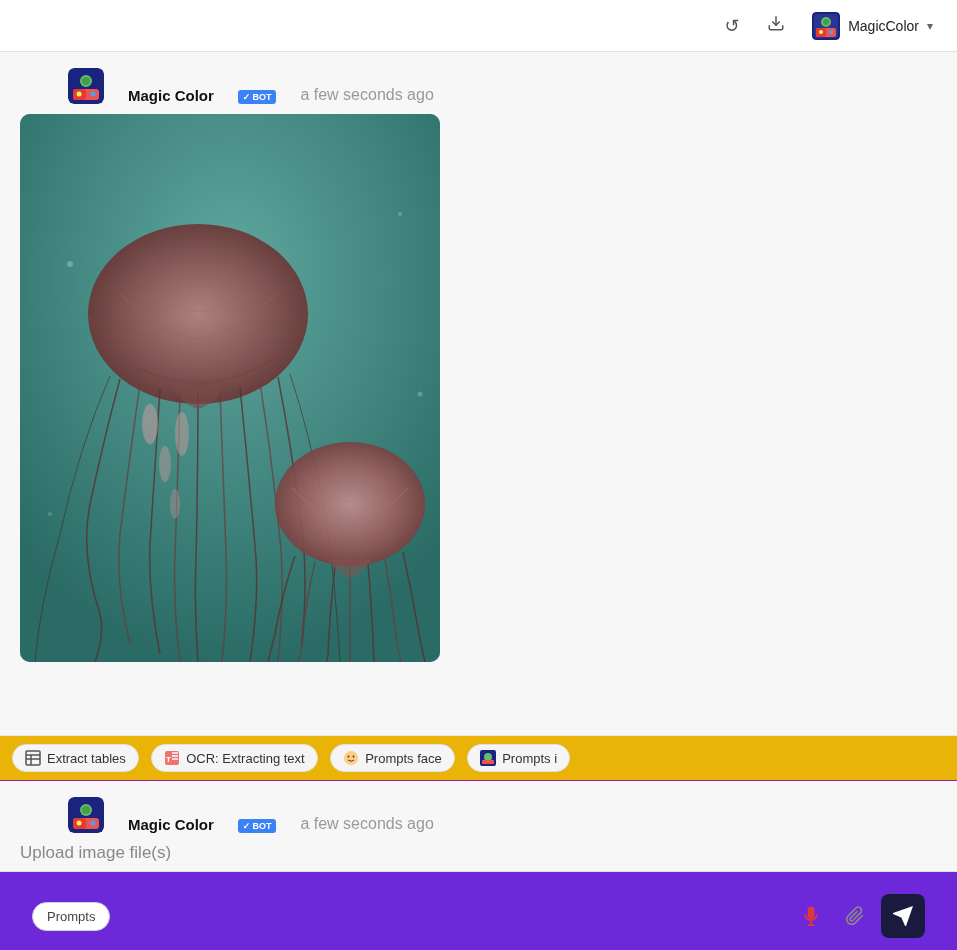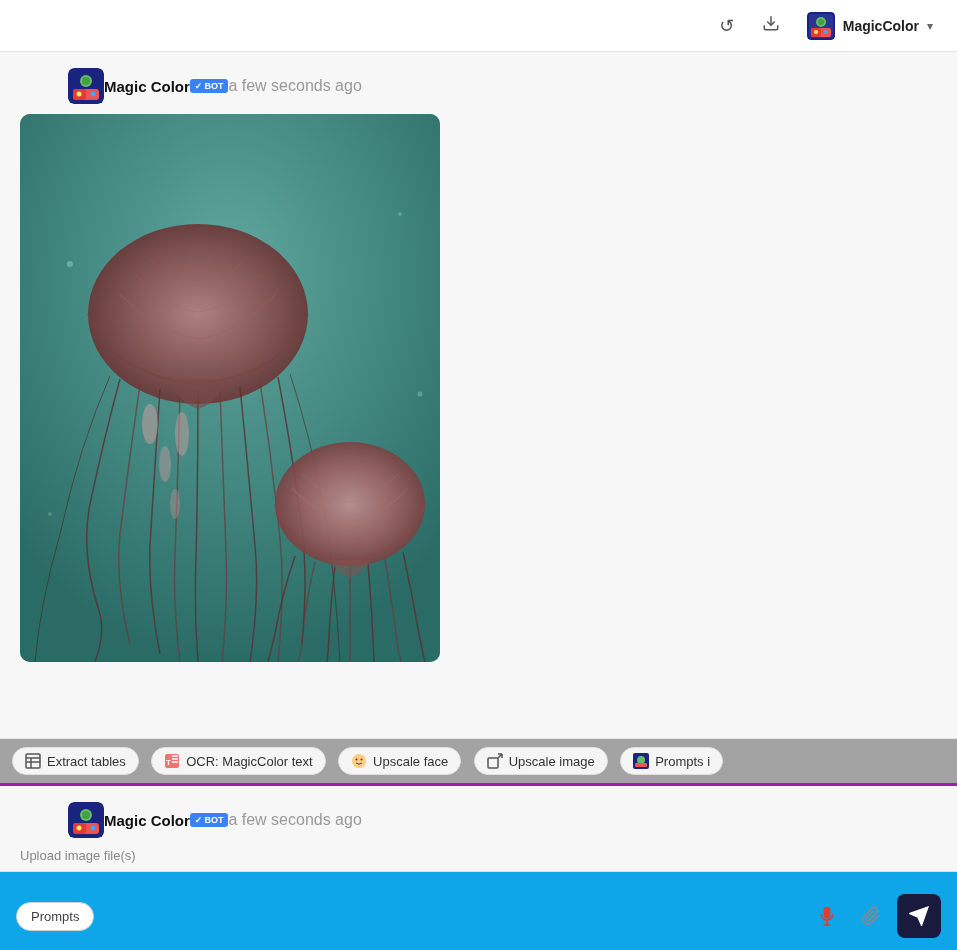--- a/index.html
+++ b/index.html
@@ -52,21 +52,21 @@
     }
     .bot-avatar-small {
       width: 28px;
       height: 28px;
       border-radius: 4px;
       overflow: hidden;
       flex-shrink: 0;
     }
     .bot-profile-name {
       font-size: 14px;
-      font-weight: 700;
+      font-weight: 400;
       color: #222;
     }
     .chevron-down {
       font-size: 12px;
       color: #666;
     }
 
     
     .chat-container {
       flex: 1;
@@ -82,22 +82,22 @@
     .chat-container::-webkit-scrollbar-thumb { background: #bbb; border-radius: 4px; }
 
     
     .message {
       display: flex;
       flex-direction: column;
       margin-bottom: 20px;
     }
     .message-header {
       display: flex;
-      align-items: center;
-      gap: 0;
+      align-items: flex-end;
+      gap: 24px;
       margin-bottom: 10px;
       padding-left: 48px;
     }
     .bot-avatar {
       width: 36px;
       height: 36px;
       border-radius: 6px;
       flex-shrink: 0;
       overflow: hidden;
     }
@@ -129,23 +129,23 @@
       height: 548px;
       background: #5fa8a0;
     }
     .jellyfish-svg {
       width: 100%;
       height: 100%;
     }
 
     
     .action-strip {
-      background: #a3a3a3;
+      background: #eab308;
       border-top: 1px solid #e8e8e8;
-      border-bottom: 3px solid #a21caf;
+      border-bottom: 1px solid #a21caf;
       padding: 8px 12px;
       overflow-x: auto;
       white-space: nowrap;
       flex-shrink: 0;
       scrollbar-width: none;
     }
     .action-strip::-webkit-scrollbar { height: 4px; }
     .action-strip::-webkit-scrollbar-track { background: #f0f0f0; }
     .action-strip::-webkit-scrollbar-thumb { background: #ccc; }
     .action-btn {
@@ -163,30 +163,30 @@
       white-space: nowrap;
     }
     .action-btn-icon {
       width: 16px;
       height: 16px;
       flex-shrink: 0;
     }
 
     
     .message-text {
-      font-size: 13px;
+      font-size: 17px;
       color: #888;
       margin-left: 0;
     }
 
     
     .input-area {
-      background: #0ea5e9;
+      background: #6d28d9;
       border-top: 1px solid #e0e0e0;
-      padding: 12px 16px;
+      padding: 12px 32px;
       flex-shrink: 0;
     }
     .second-message-block {
       background: #f7f7f8;
       padding: 16px 20px 8px 20px;
       flex-shrink: 0;
     }
     .input-row {
       display: flex;
       align-items: center;
@@ -388,37 +388,30 @@
     <span>Extract tables</span>
   </button>
   <button class="action-btn">
     <svg class="action-btn-icon" viewBox="0 0 16 16">
       <rect x="1" y="1" width="14" height="14" rx="2" fill="#ef5350" opacity="0.8"></rect>
       <text x="2" y="12" font-size="8" fill="white" font-weight="bold">T</text>
       <line x1="8" y1="3" x2="14" y2="3" stroke="white" stroke-width="1.5"></line>
       <line x1="8" y1="6" x2="14" y2="6" stroke="white" stroke-width="1.5"></line>
       <line x1="8" y1="9" x2="14" y2="9" stroke="white" stroke-width="1.5"></line>
     </svg>
-    <span>OCR: MagicColor text</span>
+    <span>OCR: Extracting text</span>
   </button>
   <button class="action-btn">
     <svg class="action-btn-icon" viewBox="0 0 16 16">
       <circle cx="8" cy="8" r="7" fill="#ffcc80"></circle>
       <circle cx="5.5" cy="6.5" r="1" fill="#444"></circle>
       <circle cx="10.5" cy="6.5" r="1" fill="#444"></circle>
       <path d="M5 10 Q8 12.5 11 10" fill="none" stroke="#444" stroke-width="1"></path>
     </svg>
-    <span>Upscale face</span>
-  </button>
-  <button class="action-btn">
-    <svg class="action-btn-icon" viewBox="0 0 16 16" fill="none" stroke="#555" stroke-width="1.5">
-      <rect x="1" y="5" width="10" height="10" rx="1"></rect>
-      <path d="M11 5 L15 1 M15 1 L11 1 M15 1 L15 5"></path>
-    </svg>
-    <span>Upscale image</span>
+    <span>Prompts face</span>
   </button>
   <button class="action-btn">
     <svg class="action-btn-icon" viewBox="0 0 16 16">
       <rect width="16" height="16" rx="2" fill="#1a237e"></rect>
       <circle cx="8" cy="7" r="4" fill="#66bb6a"></circle>
       <rect x="2" y="10" width="12" height="4" rx="1" fill="#ef5350"></rect>
     </svg>
     <span>Prompts i</span>
   </button>
 </div>

